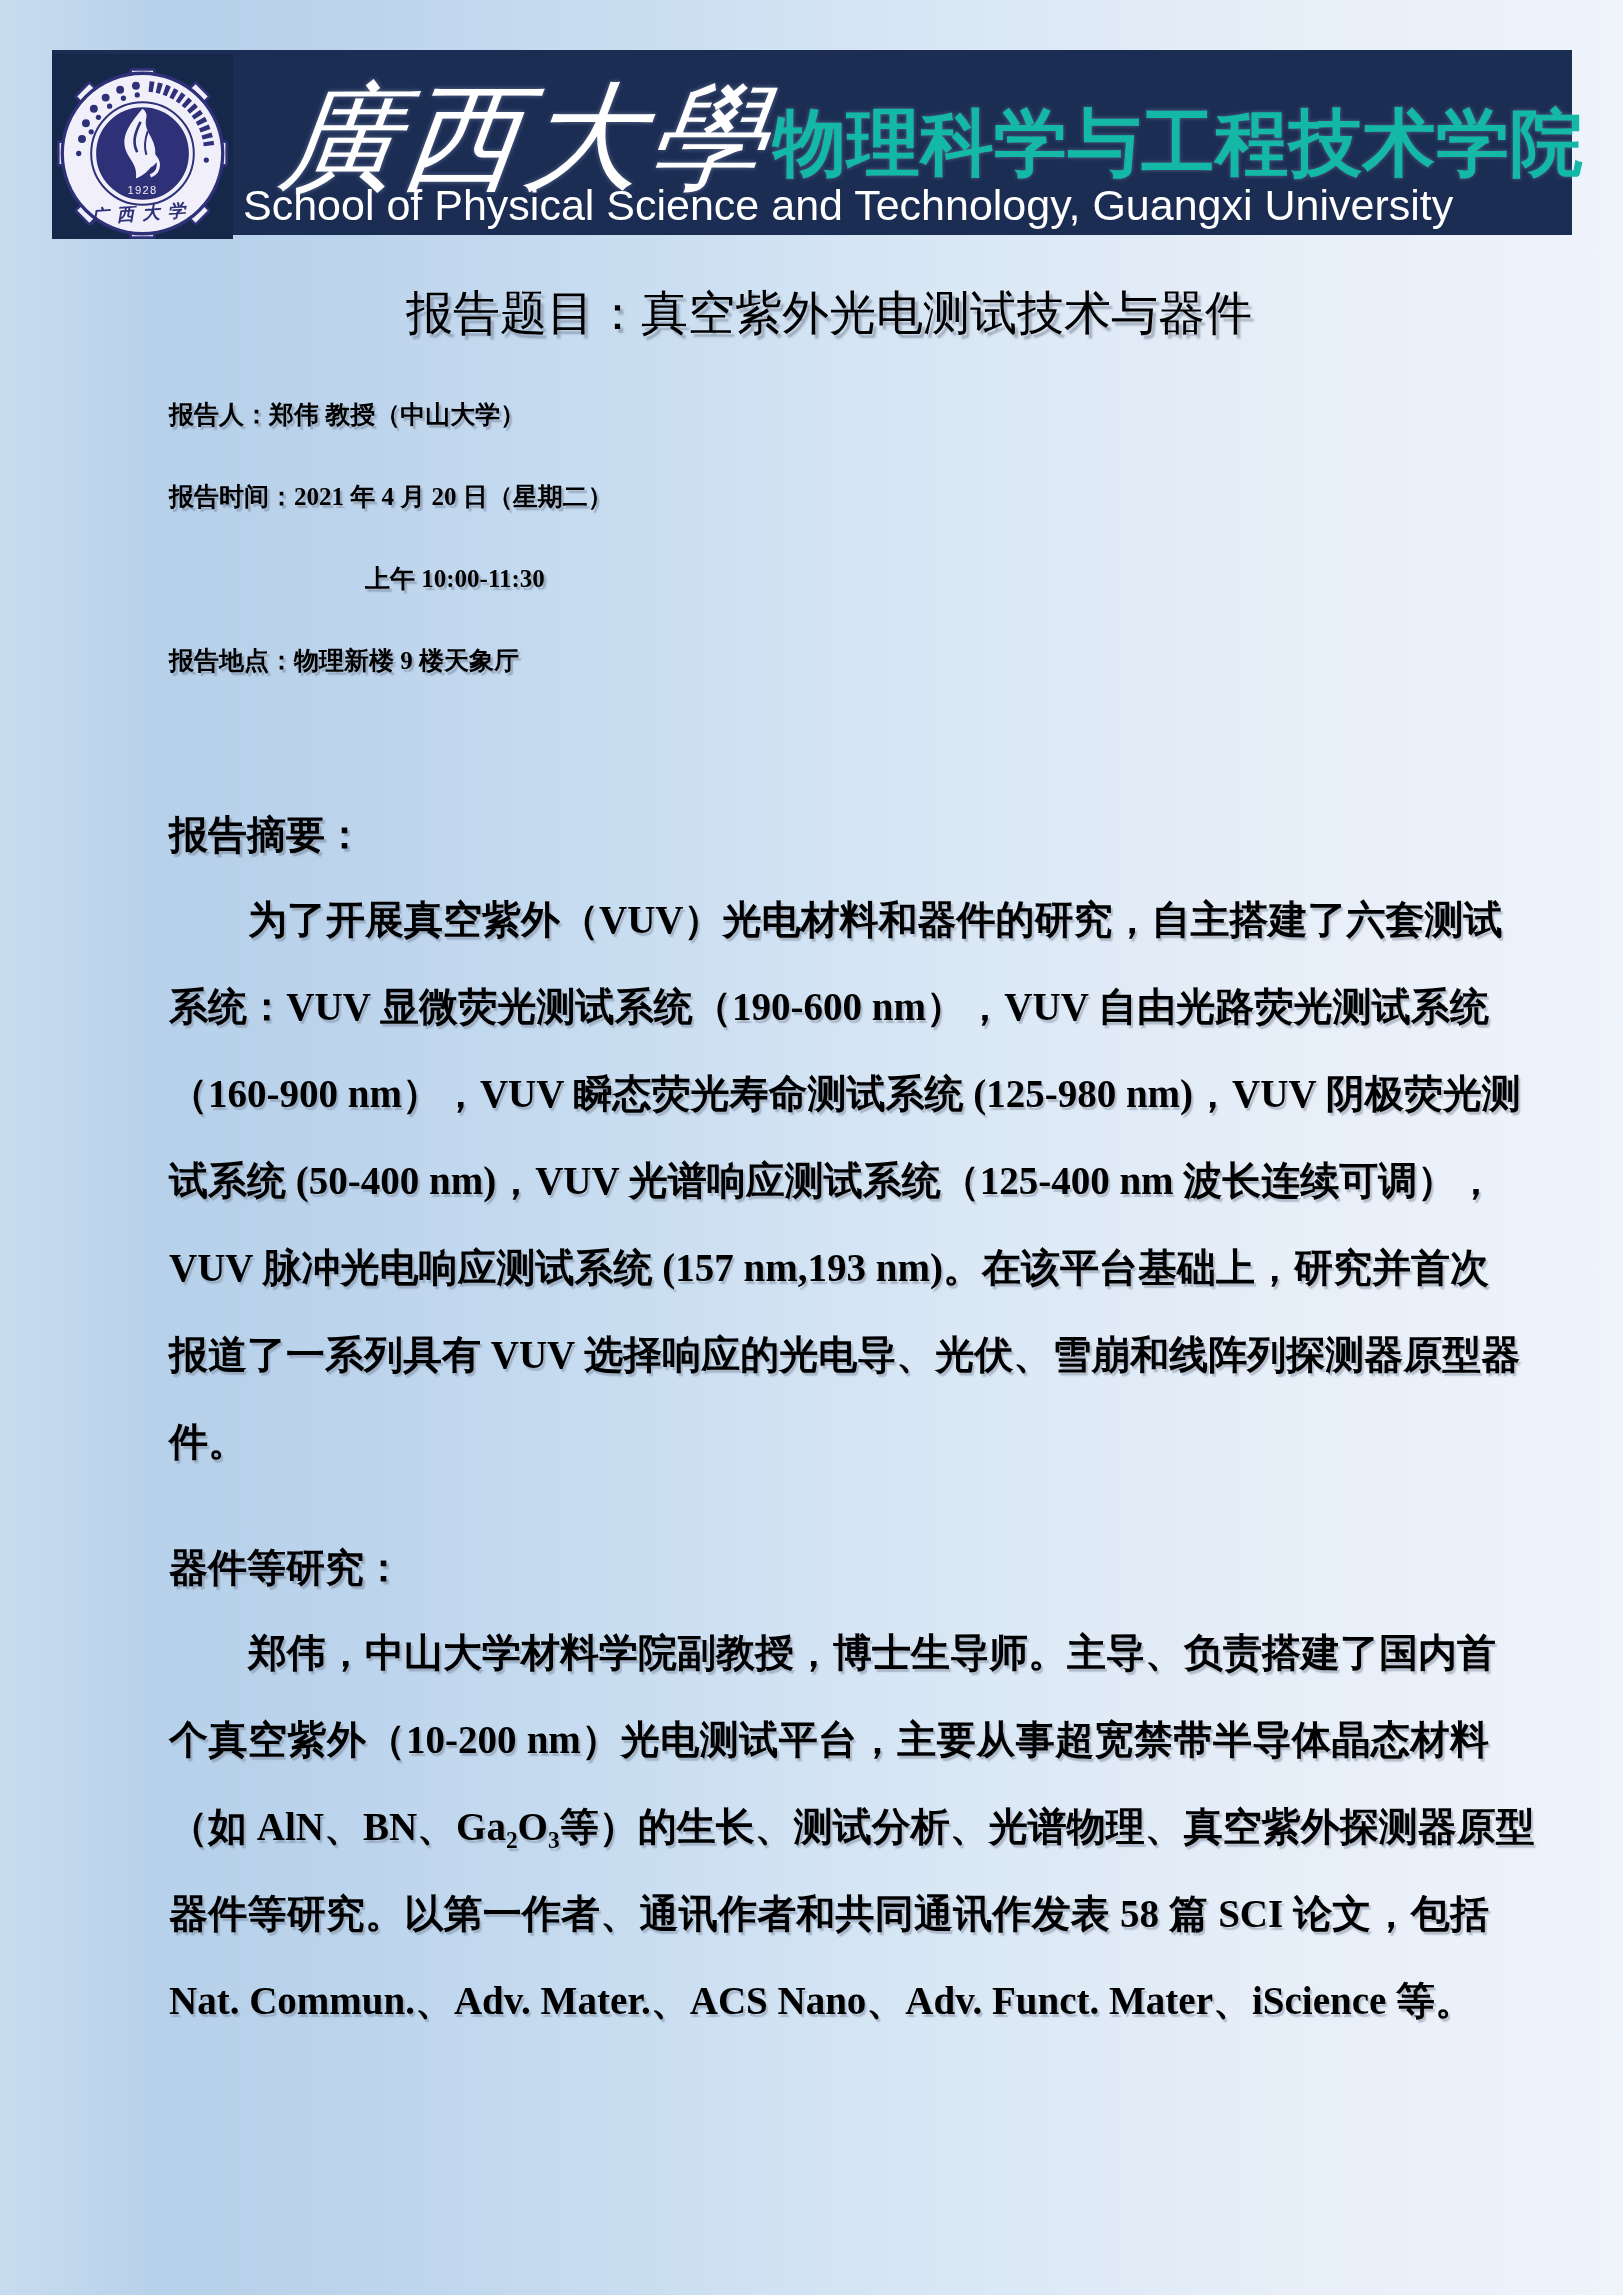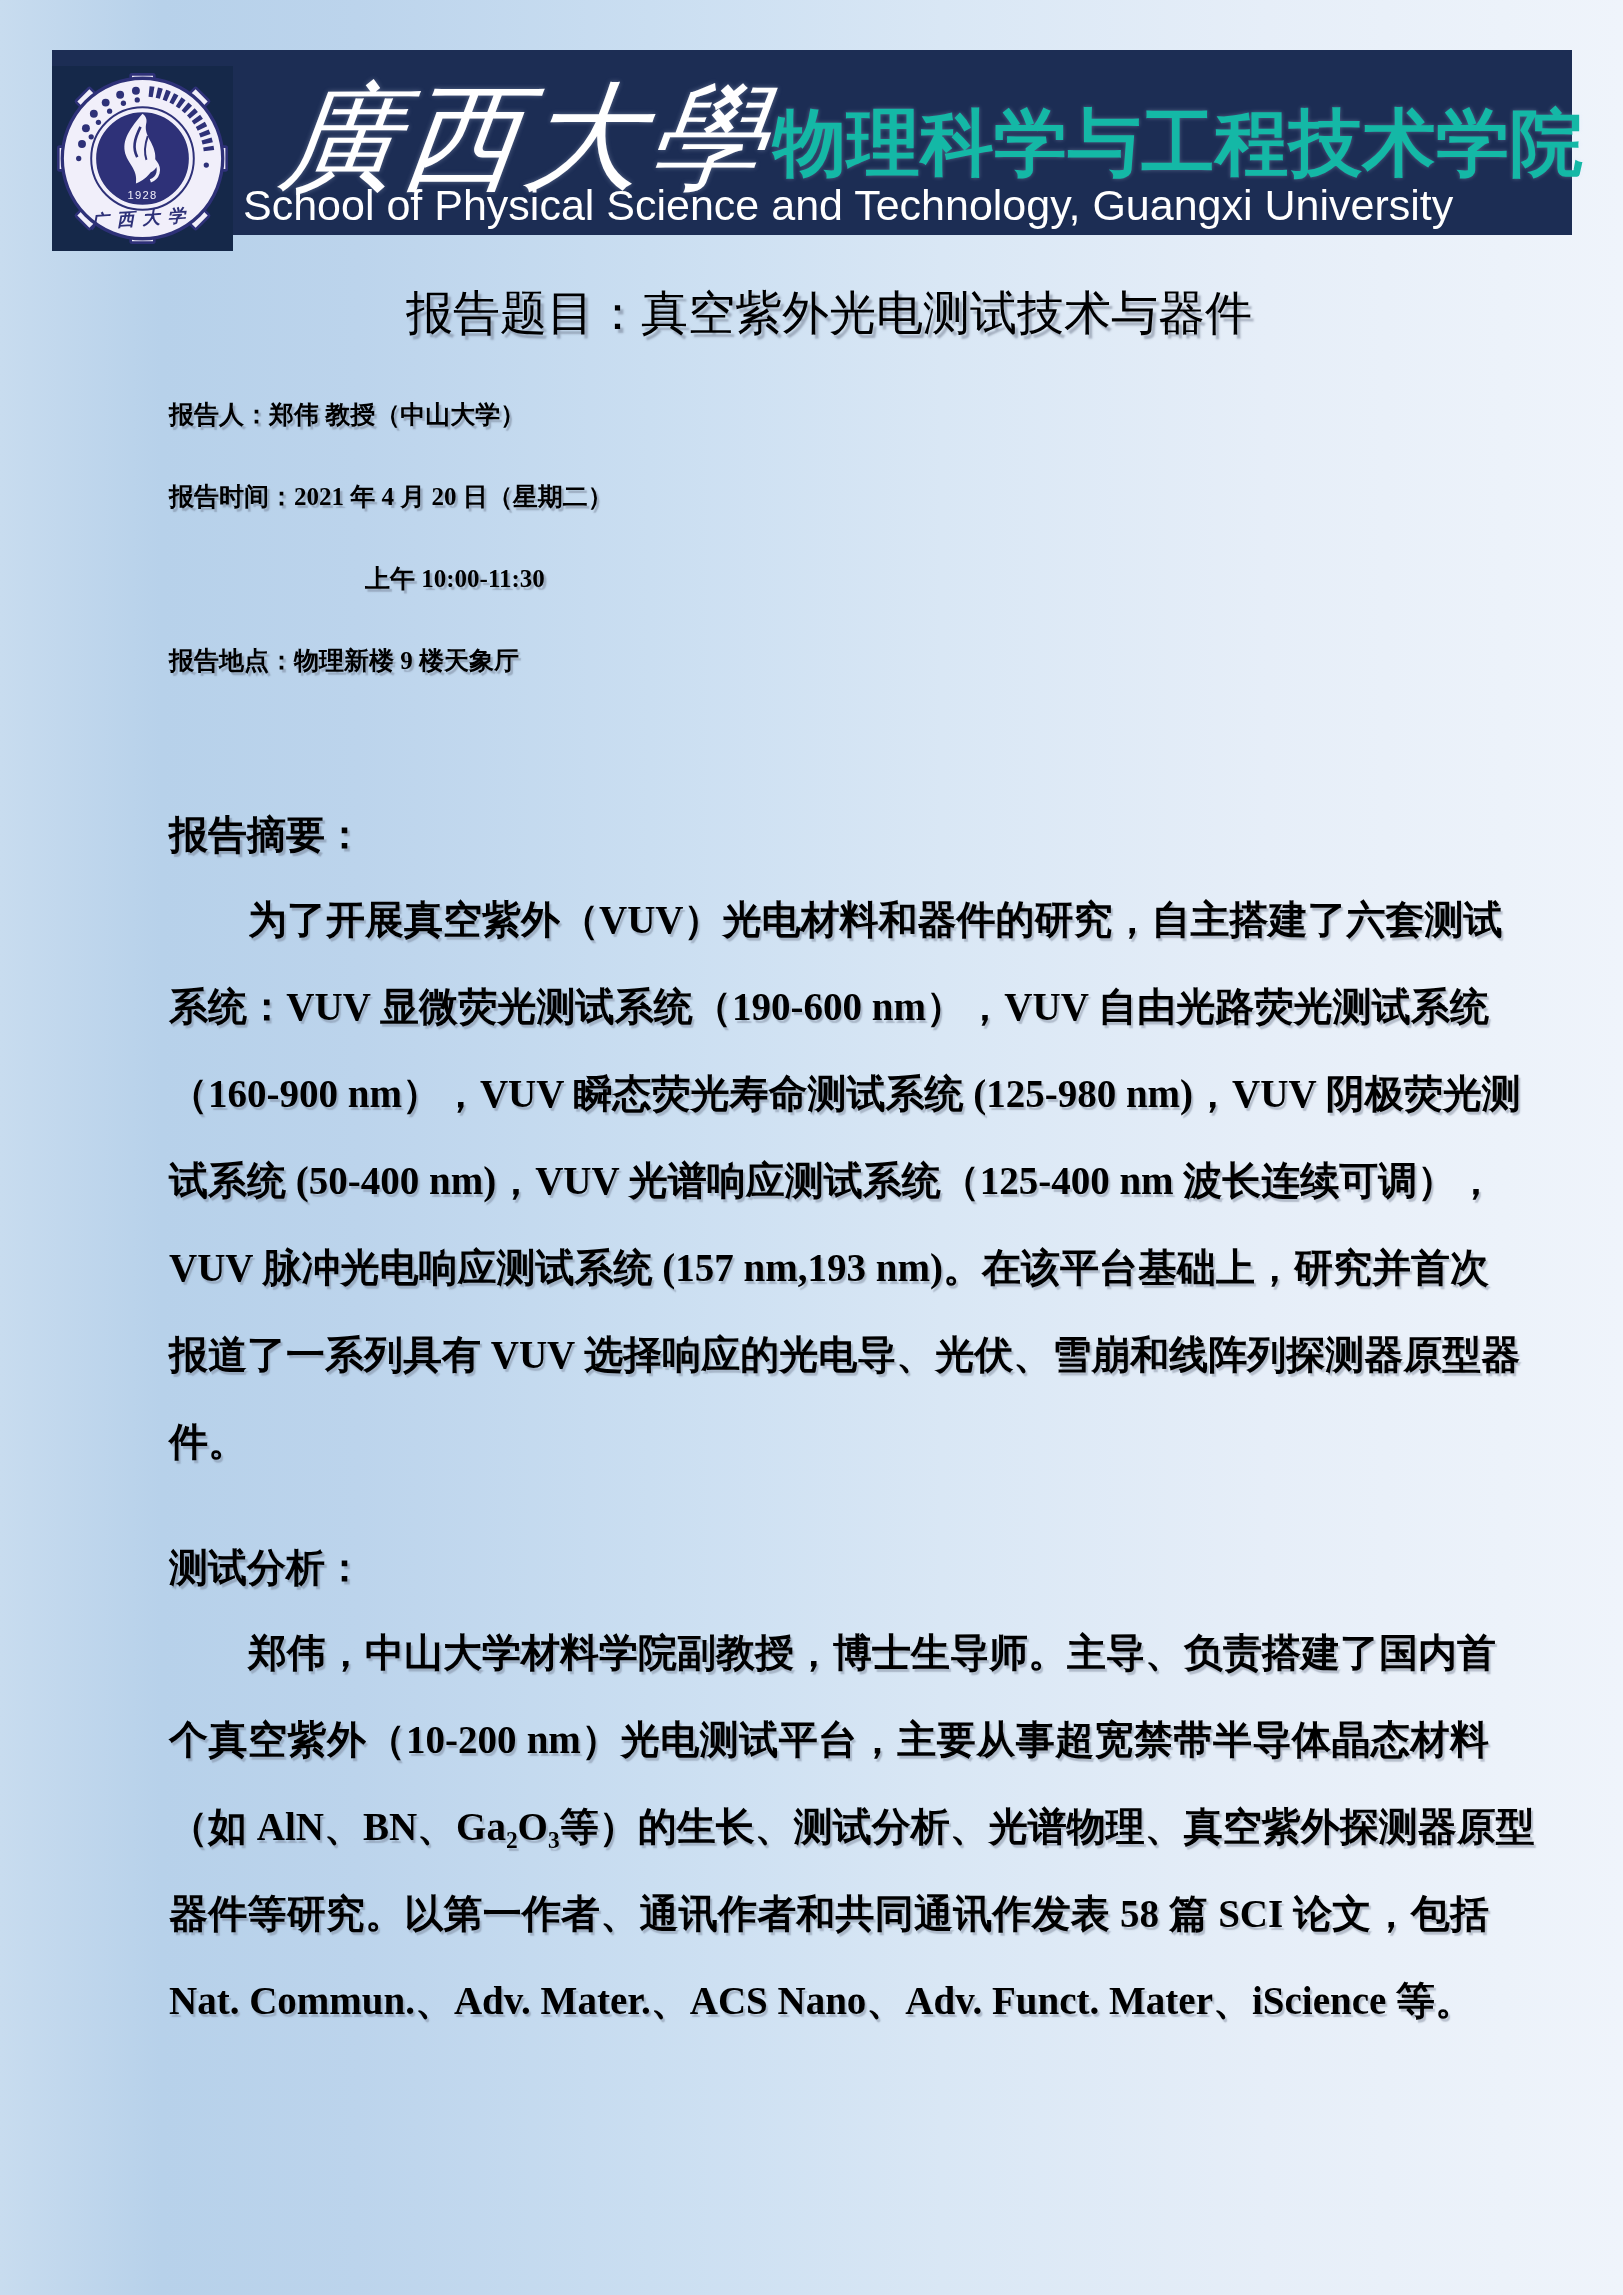--- a/index.html
+++ b/index.html
@@ -7,22 +7,22 @@
     width:1623px;height:2295px;position:relative;overflow:hidden;
     background:linear-gradient(90deg,#c8dcef 0%,#b7d1ea 10%,#bcd4ec 22%,#cadef1 40%,#d9e7f5 58%,#e6eef8 78%,#eff4fb 100%);
     font-family:"Liberation Serif","DejaVu Serif",serif;color:#000;
   }
   
   .banner{
     position:absolute;left:52px;top:50px;width:1520px;height:185px;
     background:#1c2d54;
   }
   .logo-box{
-    position:absolute;left:0;top:16px;width:181px;height:185px;
-    background:#152849;display:flex;align-items:center;justify-content:center;text-decoration:underline;
+    position:absolute;left:0;top:4px;width:181px;height:185px;
+    background:#152849;display:flex;align-items:flex-end;justify-content:center;text-decoration:underline;
   }
   .calligraphy{
     position:absolute;left:230px;top:-5.2px;height:185px;display:flex;align-items:center;
     color:#ffffff;font-size:117px;font-style:italic;
     font-family:"DejaVu Serif","Liberation Serif",serif;
     letter-spacing:5.2px;transform:skewX(-7deg);
     text-shadow:0 0 5.2px rgba(220,230,255,.35);
     line-height:1;
   }
   .dept-zh{
@@ -144,21 +144,21 @@
     <div class="para">
       <div class="line first">为了开展真空紫外（VUV）光电材料和器件的研究，自主搭建了六套测试</div>
       <div class="line">系统：VUV 显微荧光测试系统（190-600 nm），VUV 自由光路荧光测试系统</div>
       <div class="line">（160-900 nm），VUV 瞬态荧光寿命测试系统 (125-980 nm)，VUV 阴极荧光测</div>
       <div class="line">试系统 (50-400 nm)，VUV 光谱响应测试系统（125-400 nm 波长连续可调），</div>
       <div class="line">VUV 脉冲光电响应测试系统 (157 nm,193 nm)。在该平台基础上，研究并首次</div>
       <div class="line">报道了一系列具有 VUV 选择响应的光电导、光伏、雪崩和线阵列探测器原型器</div>
       <div class="line last">件。</div>
     </div>
 
-    <div class="section-heading bio-heading">测试分析：</div>
+    <div class="section-heading bio-heading">器件等研究：</div>
     <div class="para">
       <div class="line first">郑伟，中山大学材料学院副教授，博士生导师。主导、负责搭建了国内首</div>
       <div class="line">个真空紫外（10-200 nm）光电测试平台，主要从事超宽禁带半导体晶态材料</div>
       <div class="line">（如 AlN、BN、Ga₂O₃等）的生长、测试分析、光谱物理、真空紫外探测器原型</div>
       <div class="line">器件等研究。以第一作者、通讯作者和共同通讯作发表 58 篇 SCI 论文，包括</div>
       <div class="line last">Nat. Commun.、Adv. Mater.、ACS Nano、Adv. Funct. Mater、iScience 等。</div>
     </div>
   </div>
 </main>
 

